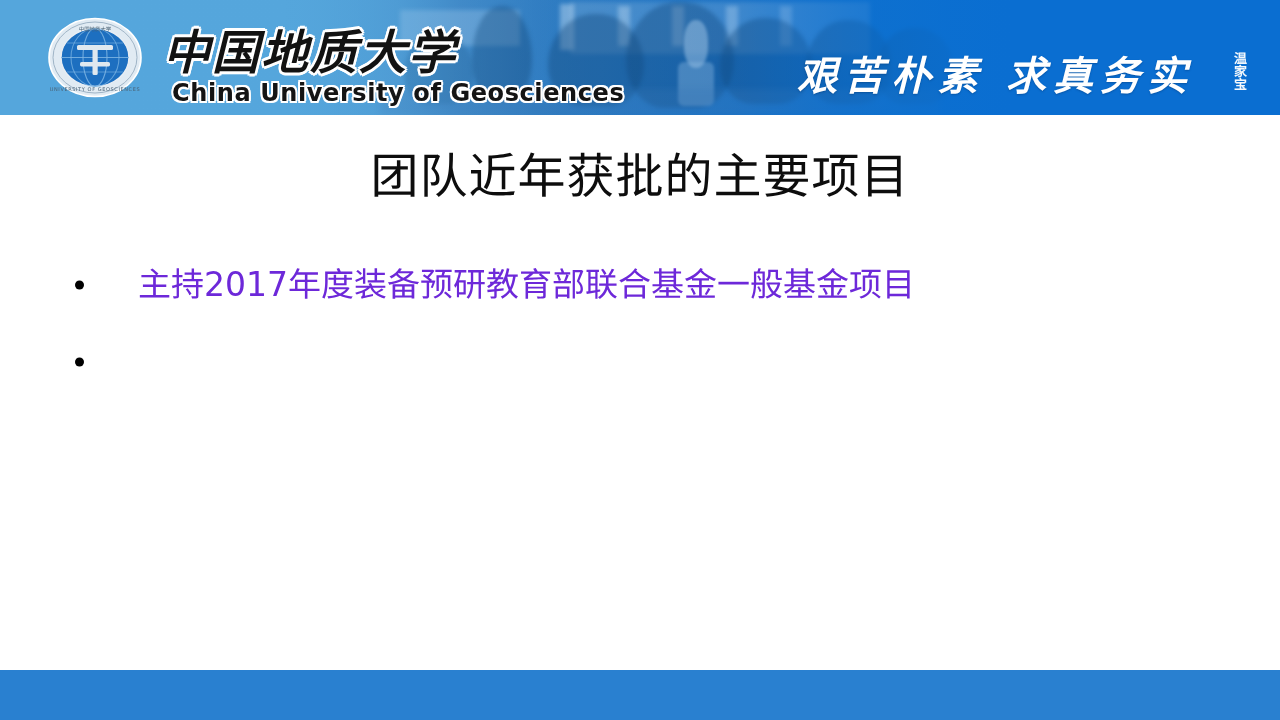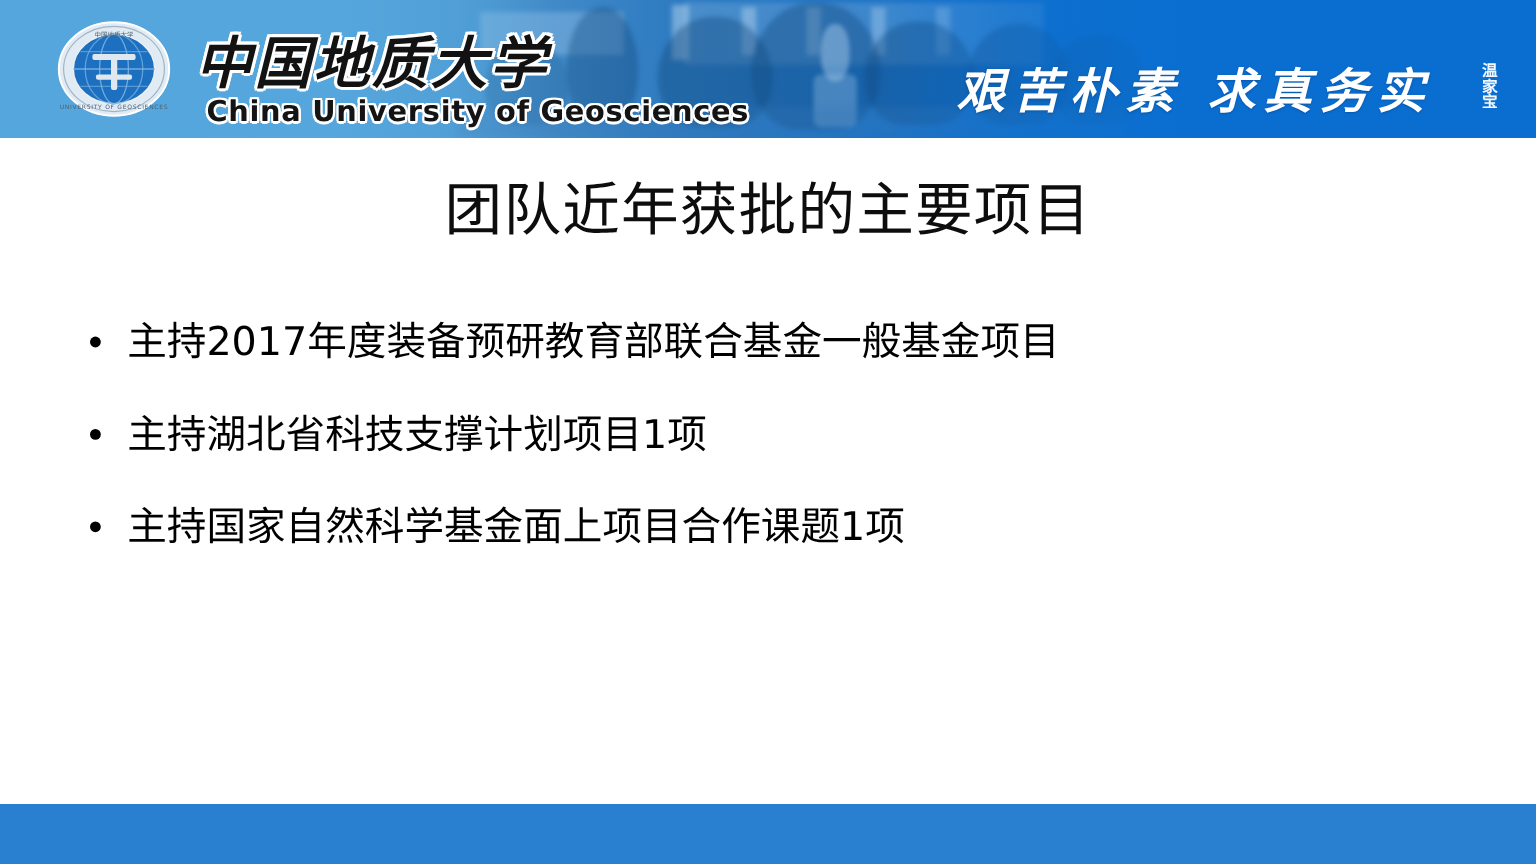--- a/index.html
+++ b/index.html
@@ -205,25 +205,25 @@
     position: absolute;
     left: 13px;
     top: 50%;
     transform: translateY(-50%);
     width: 9px;
     height: 9px;
     border-radius: 50%;
     background: #000000;
   }
   .bullet-text {
-    margin-left: 44px;
+    margin-left: 76px;
     font-family: "DejaVu Sans", "Liberation Sans", sans-serif;
     font-size: 33px;
     line-height: 40px;
-    color: #000000;
+    color: #6d28d9;
     letter-spacing: 0px;
     white-space: nowrap;
   }
 
   
   .footer-bar {
     position: absolute;
     left: 0;
     bottom: 0;
     width: 1280px;
@@ -301,26 +301,21 @@
   <div class="bullets">
 
     <div class="bullet-row">
       <span class="bullet-dot"></span>
       <span class="bullet-text">主持2017年度装备预研教育部联合基金一般基金项目</span>
     </div>
 
 
     <div class="bullet-row">
       <span class="bullet-dot"></span>
-      <span class="bullet-text">主持湖北省科技支撑计划项目1项</span>
     </div>
 
-    <div class="bullet-row">
-      <span class="bullet-dot"></span>
-      <span class="bullet-text">主持国家自然科学基金面上项目合作课题1项</span>
-    </div>
 
 
   </div>
 
   <div class="footer-bar"></div>
 
 </div>
 
 </body></html>

